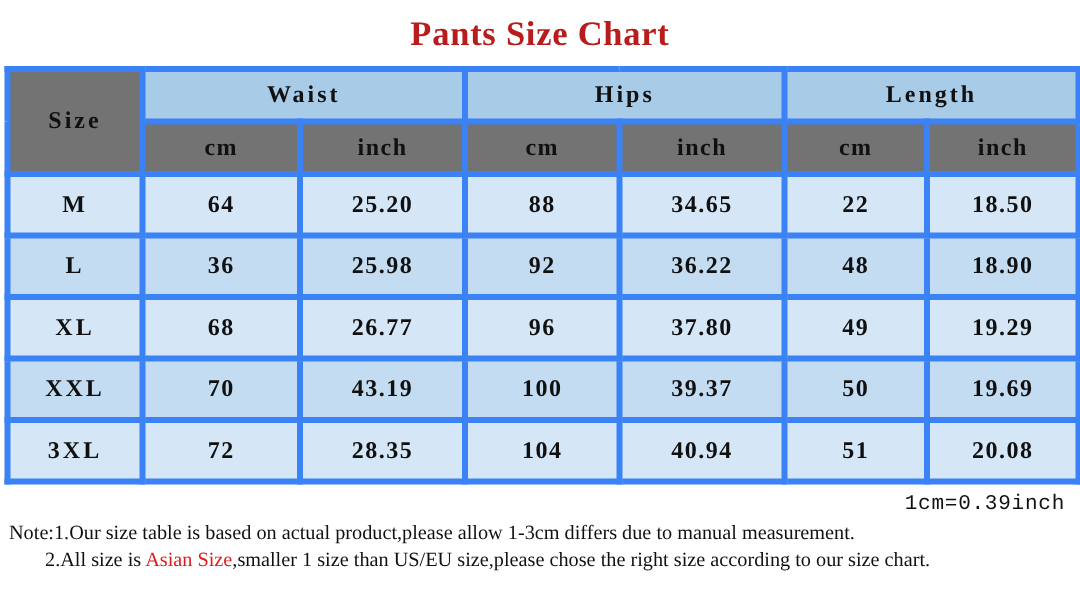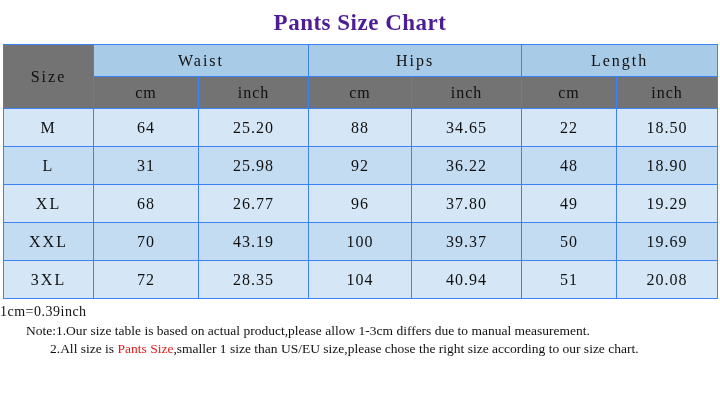--- a/index.html
+++ b/index.html
@@ -18,38 +18,39 @@
     width: 720px;
     height: 409px;
     background: #ffffff;
     box-sizing: border-box;
   }
   .title {
     text-align: center;
     font-family: "Liberation Serif", serif;
     font-size: 23px;
     font-weight: bold;
-    color: #4c1d95;
+    color: #b91c1c;
     letter-spacing: 0.5px;
     padding-top: 10px;
     padding-bottom: 8px;
   }
   table.size-table {
     border-collapse: collapse;
     width: 714px;
     margin: 0 3px;
     table-layout: fixed;
   }
   table.size-table td, table.size-table th {
-    border: 1px solid #3b82f6;
+    border: 4px solid #3b82f6;
     text-align: center;
     font-family: "Liberation Serif", serif;
     color: #101010;
     font-size: 16px;
     padding: 0;
+    font-weight: bold;
   }
   .hdr-group {
     background: #a8cbe8;
     height: 31px;
     font-size: 18px;
     letter-spacing: 2px;
     font-weight: normal;
   }
   .hdr-size {
     background: #737373;
@@ -74,36 +75,36 @@
   .row-b td {
     background: #c3dcf1;
     height: 37px;
     font-size: 16px;
     letter-spacing: 1px;
   }
   .row-a td.sizecell, .row-b td.sizecell {
     letter-spacing: 2px;
   }
   .note-conv {
-    font-family: Liberation Serif, serif;
+    text-align: right;
+    font-family: Liberation Mono, monospace;
     font-size: 14px;
     color: #111111;
     padding: 5px 10px 2px 0;
     letter-spacing: 0.5px;
   }
   .notes {
     font-family: "Liberation Serif", serif;
     font-size: 13.5px;
     color: #111111;
     line-height: 18px;
     padding: 0 4px;
   }
   .notes div {
     white-space: nowrap;
-    margin-left: 20px;
   }
   .note-line-1 { padding-left: 2px; }
   .note-line-2 { padding-left: 26px; }
   .note-line-3 { padding-left: 26px; }
   .asian {
     color: #e01b1b;
   }
 </style>
 </head>
 <body>
@@ -143,21 +144,21 @@
         <td class="sizecell">M</td>
         <td>64</td>
         <td>25.20</td>
         <td>88</td>
         <td>34.65</td>
         <td>22</td>
         <td>18.50</td>
       </tr>
       <tr class="row-b">
         <td class="sizecell">L</td>
-        <td>31</td>
+        <td>36</td>
         <td>25.98</td>
         <td>92</td>
         <td>36.22</td>
         <td>48</td>
         <td>18.90</td>
       </tr>
       <tr class="row-a">
         <td class="sizecell">XL</td>
         <td>68</td>
         <td>26.77</td>
@@ -184,16 +185,16 @@
         <td>51</td>
         <td>20.08</td>
       </tr>
     </tbody>
   </table>
 
   <div class="note-conv">1cm=0.39inch</div>
 
   <div class="notes">
     <div class="note-line-1">Note:1.Our size table is based on actual product,please allow 1-3cm differs due to manual measurement.</div>
-    <div class="note-line-2"><span>2.All size is </span><span class="asian">Pants Size</span><span>,smaller 1 size than US/EU size,please chose the right size according to our size chart.</span></div>
+    <div class="note-line-2"><span>2.All size is </span><span class="asian">Asian Size</span><span>,smaller 1 size than US/EU size,please chose the right size according to our size chart.</span></div>
   </div>
 
 </div>
 
 </body></html>

